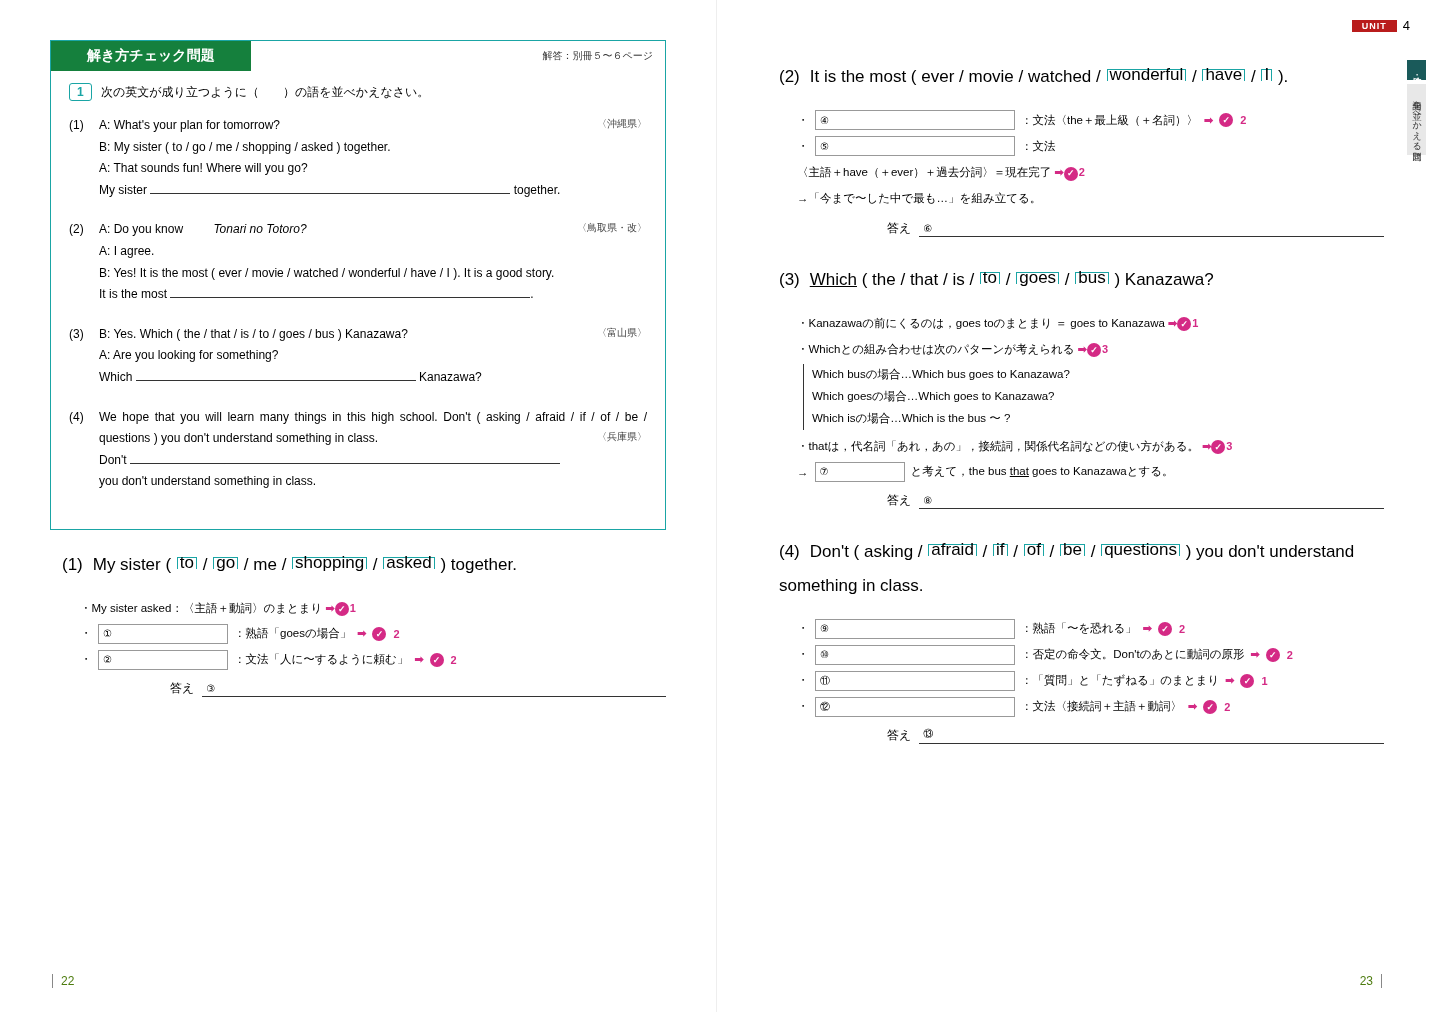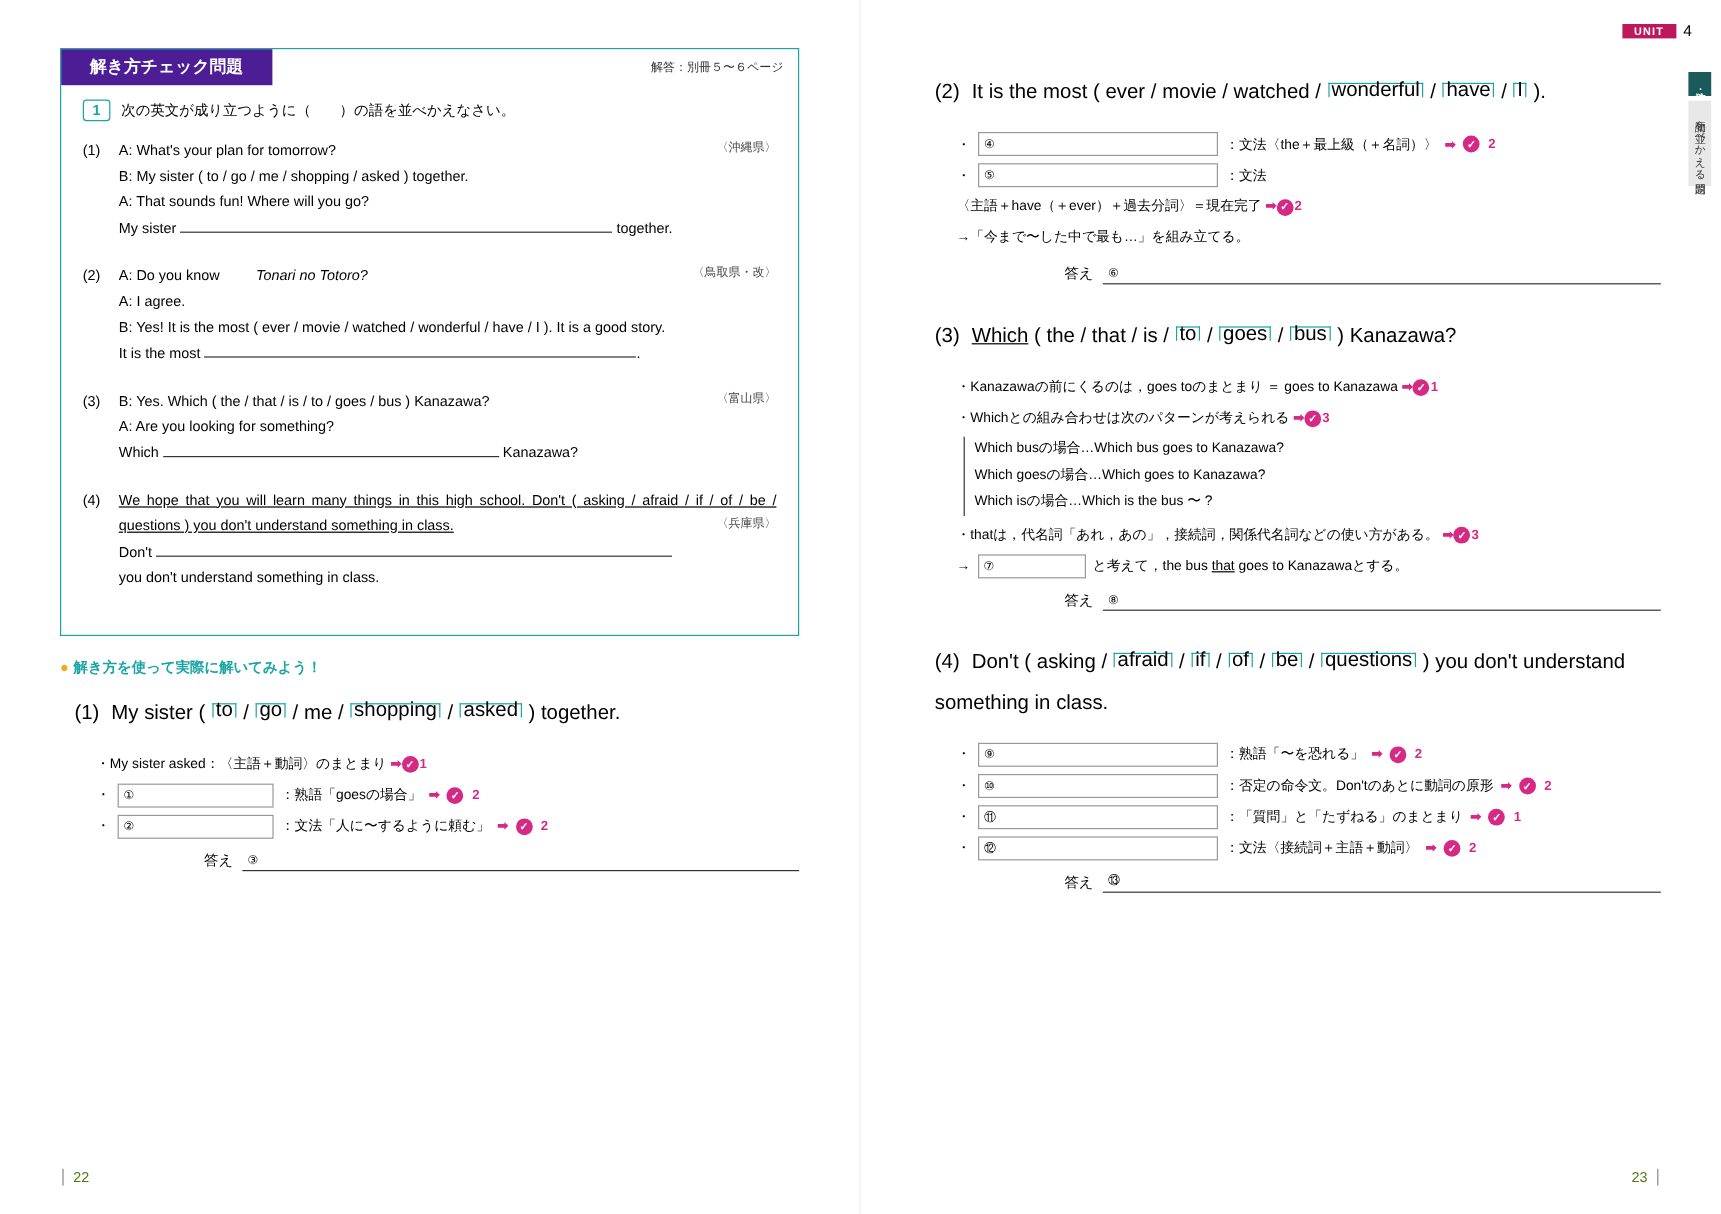--- a/index.html
+++ b/index.html
@@ -18,21 +18,21 @@
     position: relative;
   }
   .page-left { border-right: 1px solid #eee; }
   .unit-badge {
     position: absolute;
     top: 18px; right: 24px;
     display: flex; align-items: center;
     font-size: 11px;
   }
   .unit-badge .u {
-    background: #be185d; color: #fff;
+    background: #b91c1c; color: #fff;
     padding: 1px 10px; font-weight: bold; font-size: 9px;
     letter-spacing: 1px;
   }
   .unit-badge .n { margin-left: 6px; font-size: 13px; }
   .side-tabs {
     position: absolute;
     right: 8px; top: 60px;
     display: flex; flex-direction: column; gap: 4px;
   }
   .side-tab {
@@ -46,22 +46,22 @@
   .check-box {
     border: 1px solid #1aa5a5;
     padding: 12px 18px 18px 18px;
     margin-bottom: 18px;
   }
   .check-header {
     display: flex; justify-content: space-between; align-items: center;
     margin: -12px -18px 12px -18px;
   }
   .check-title {
-    background: #4c1d95; color: #fff;
-    padding: 6px 24px;
+    background: #15803d; color: #fff;
+    padding: 6px 36px;
     font-size: 14px; font-weight: bold;
   }
   .check-ref { font-size: 10px; color: #333; padding-right: 12px; margin-left: 30px;}
   .qnum-box {
     display: inline-block;
     border: 1.5px solid #1aa5a5;
     border-radius: 3px;
     color: #1aa5a5;
     font-weight: bold;
     padding: 1px 7px;
@@ -191,29 +191,28 @@
       <span class="pref">〈富山県〉</span>
       <div><span>B: Yes.  Which ( the / that / is / to / goes / bus ) Kanazawa?</span></div>
       <div><span>A: Are you looking for something?</span></div>
       <div>
         <span>Which </span><span class="uline"></span><span> Kanazawa?</span>
       </div>
     </div>
 
     <div class="q-item">
       <span class="lbl">(4)</span>
-      <div style="text-align:justify;text-decoration:underline;"><span>We hope that you will learn many things in this high school.  Don't ( asking / afraid / if / of / be / questions ) you don't understand something in class.</span> <span class="pref" style="float:right;">〈兵庫県〉</span></div>
+      <div style="text-align:justify;"><span>We hope that you will learn many things in this high school.  Don't ( asking / afraid / if / of / be / questions ) you don't understand something in class.</span> <span class="pref" style="float:right;">〈兵庫県〉</span></div>
       <div>
         <span>Don't </span><span class="uline full"></span>
       </div>
       <div>you don't understand something in class.</div>
     </div>
   </div>
 
-  <div class="practice-title">解き方を使って実際に解いてみよう！</div>
 
   <div class="p-item">
     <span class="num">(1)</span>
     <span>My sister ( </span><span class="bracket-word">to</span> / <span class="bracket-word">go</span> / <span>me</span> / <span class="bracket-word">shopping</span> / <span class="bracket-word">asked</span><span> ) together.</span>
   </div>
   <div class="sub-note">
     <span>・My sister asked：〈主語＋動詞〉のまとまり</span>
     <span class="arrow">➡</span><span class="check-badge">✓</span><span class="check-num">1</span>
   </div>
   <div class="hint-row">

